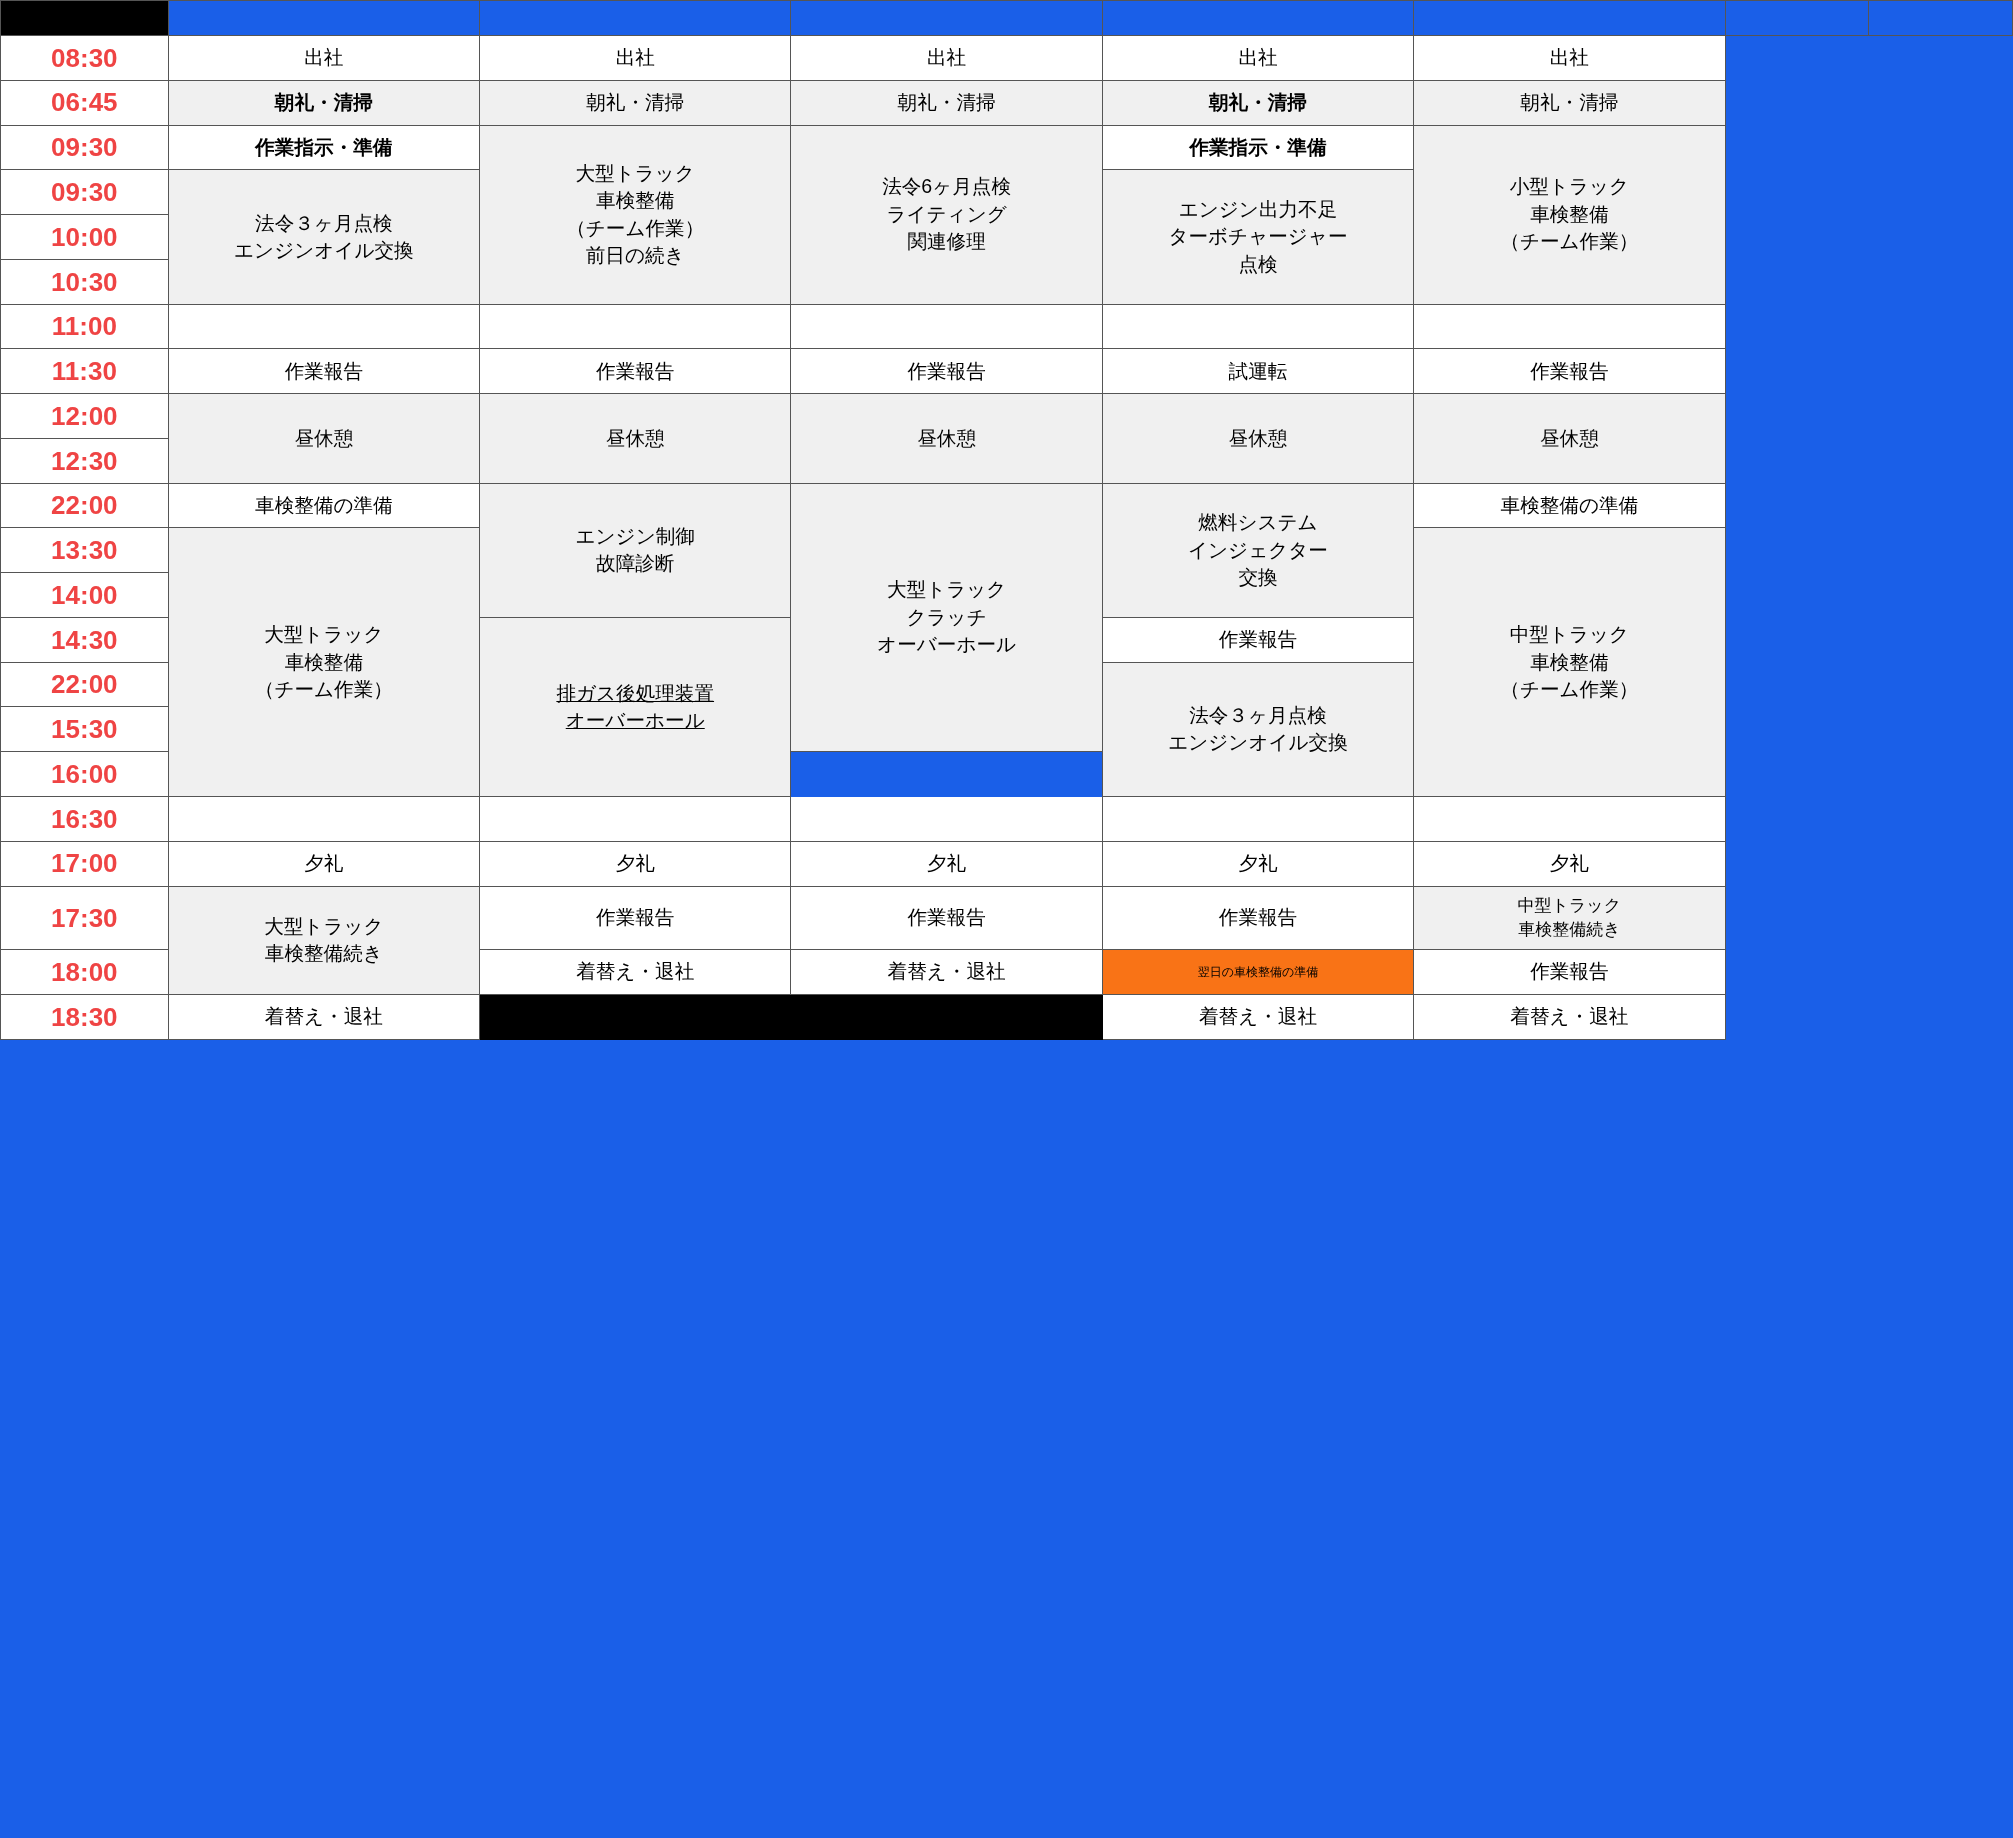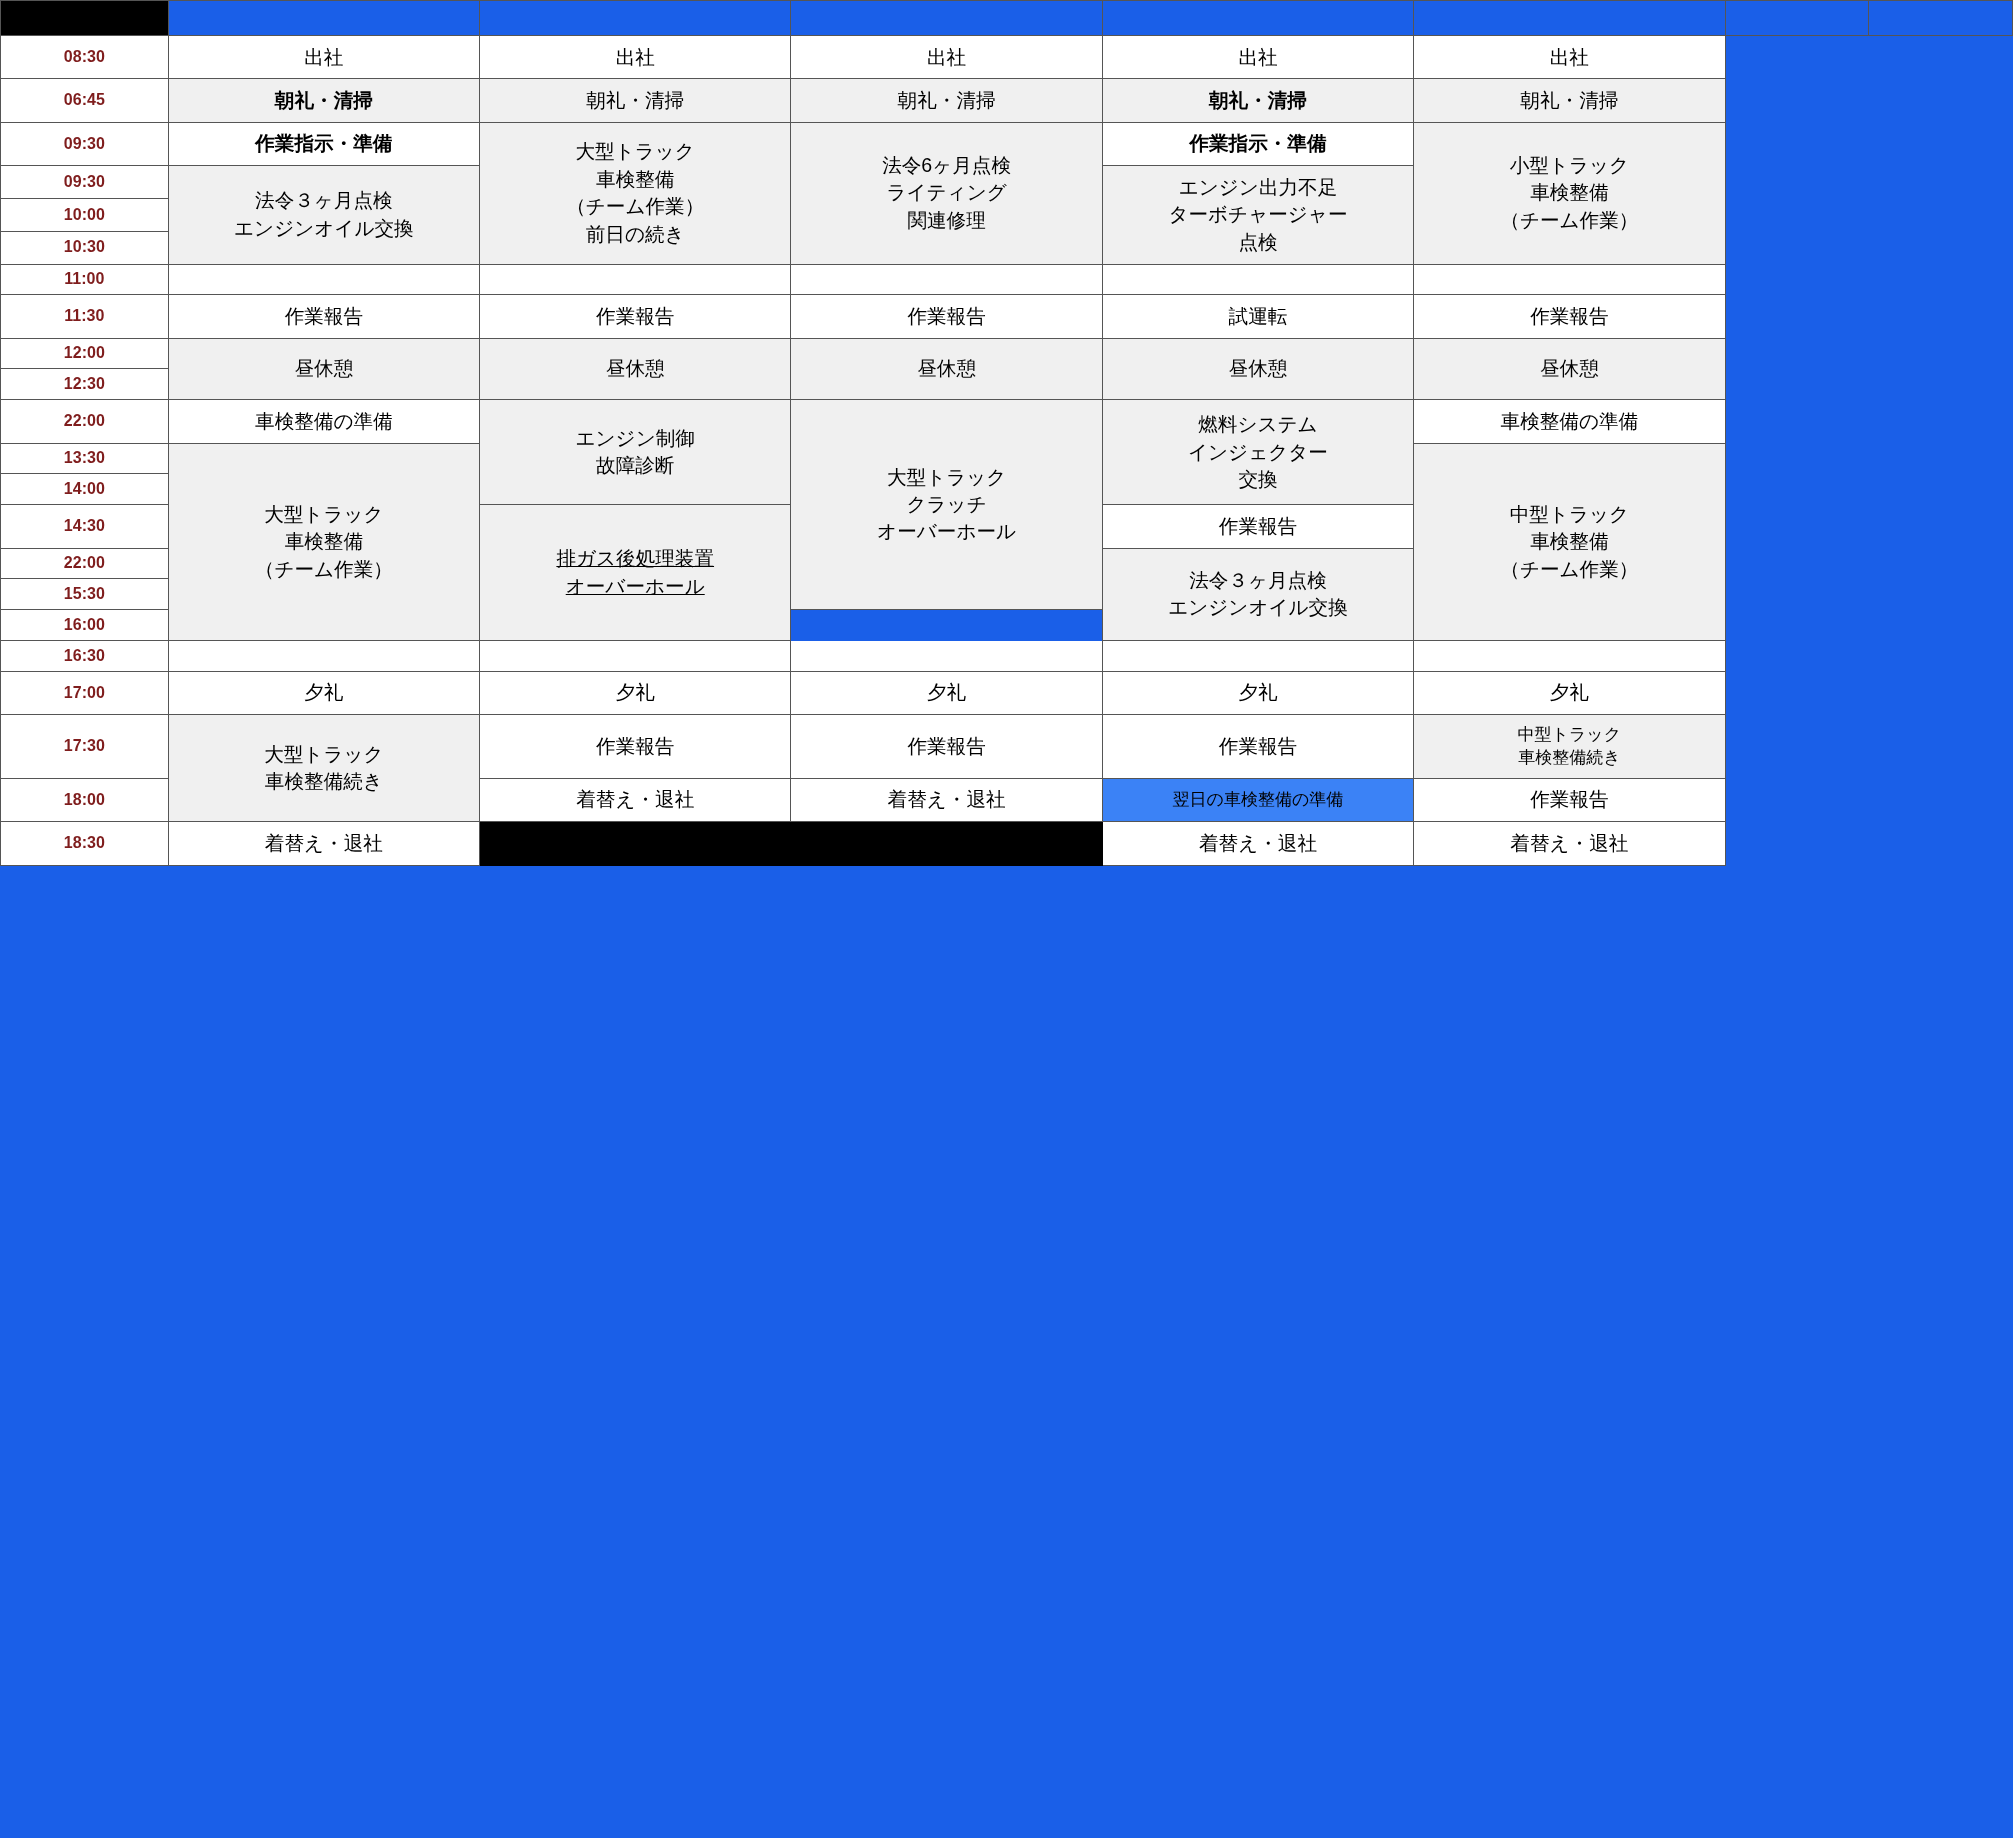--- a/index.html
+++ b/index.html
@@ -41,24 +41,24 @@
     }
     thead th.time-header {
       background: #000;
     }
     thead th.extra-header {
       background: #1a5fe8;
     }
 
     
     td.time-cell {
-      color: #7f1d1d;
+      color: #ef4444;
       font-weight: bold;
       background: #fff;
-      font-size: 16px;
+      font-size: 26px;
       padding: 3.7px 5.6px;
     }
 
     
     td.content-cell {
       background: #f5f5f5;
       padding: 7.5px 3.7px;
       font-size: 19.6px;
     }
     td.extra-cell {
@@ -248,21 +248,21 @@
           <td class="content-cell" style="background-color: rgb(255, 255, 255);">作業報告</td>
           <td class="content-cell" style="background-color: rgb(255, 255, 255);">作業報告</td>
           <td class="content-cell" style="background-color: rgb(240, 240, 240); font-size: 17px;">中型トラック<br>車検整備続き</td>
           <td class="extra-cell"></td>
           <td class="extra-cell"></td>
         </tr>
         <tr>
           <td class="time-cell">18:00</td>
           <td class="content-cell" style="background-color: rgb(255, 255, 255);">着替え・退社</td>
           <td class="content-cell" style="background-color: rgb(255, 255, 255);">着替え・退社</td>
-          <td class="content-cell" style="background-color: #3b82f6; font-size: 17px;">翌日の車検整備の準備</td>
+          <td class="content-cell" style="background-color: #f97316; font-size: 12px;">翌日の車検整備の準備</td>
           <td class="content-cell" style="background-color: rgb(255, 255, 255);">作業報告</td>
           <td class="extra-cell"></td>
           <td class="extra-cell"></td>
         </tr>
         <tr>
           <td class="time-cell">18:30</td>
           <td class="content-cell" style="background-color: rgb(255, 255, 255);">着替え・退社</td>
           <td class="content-cell" style="background-color: rgb(0, 0, 0); border-color: rgb(0, 0, 0);"></td>
           <td class="content-cell" style="background-color: rgb(0, 0, 0); border-color: rgb(0, 0, 0);"></td>
           <td class="content-cell" style="background-color: rgb(255, 255, 255);">着替え・退社</td>

